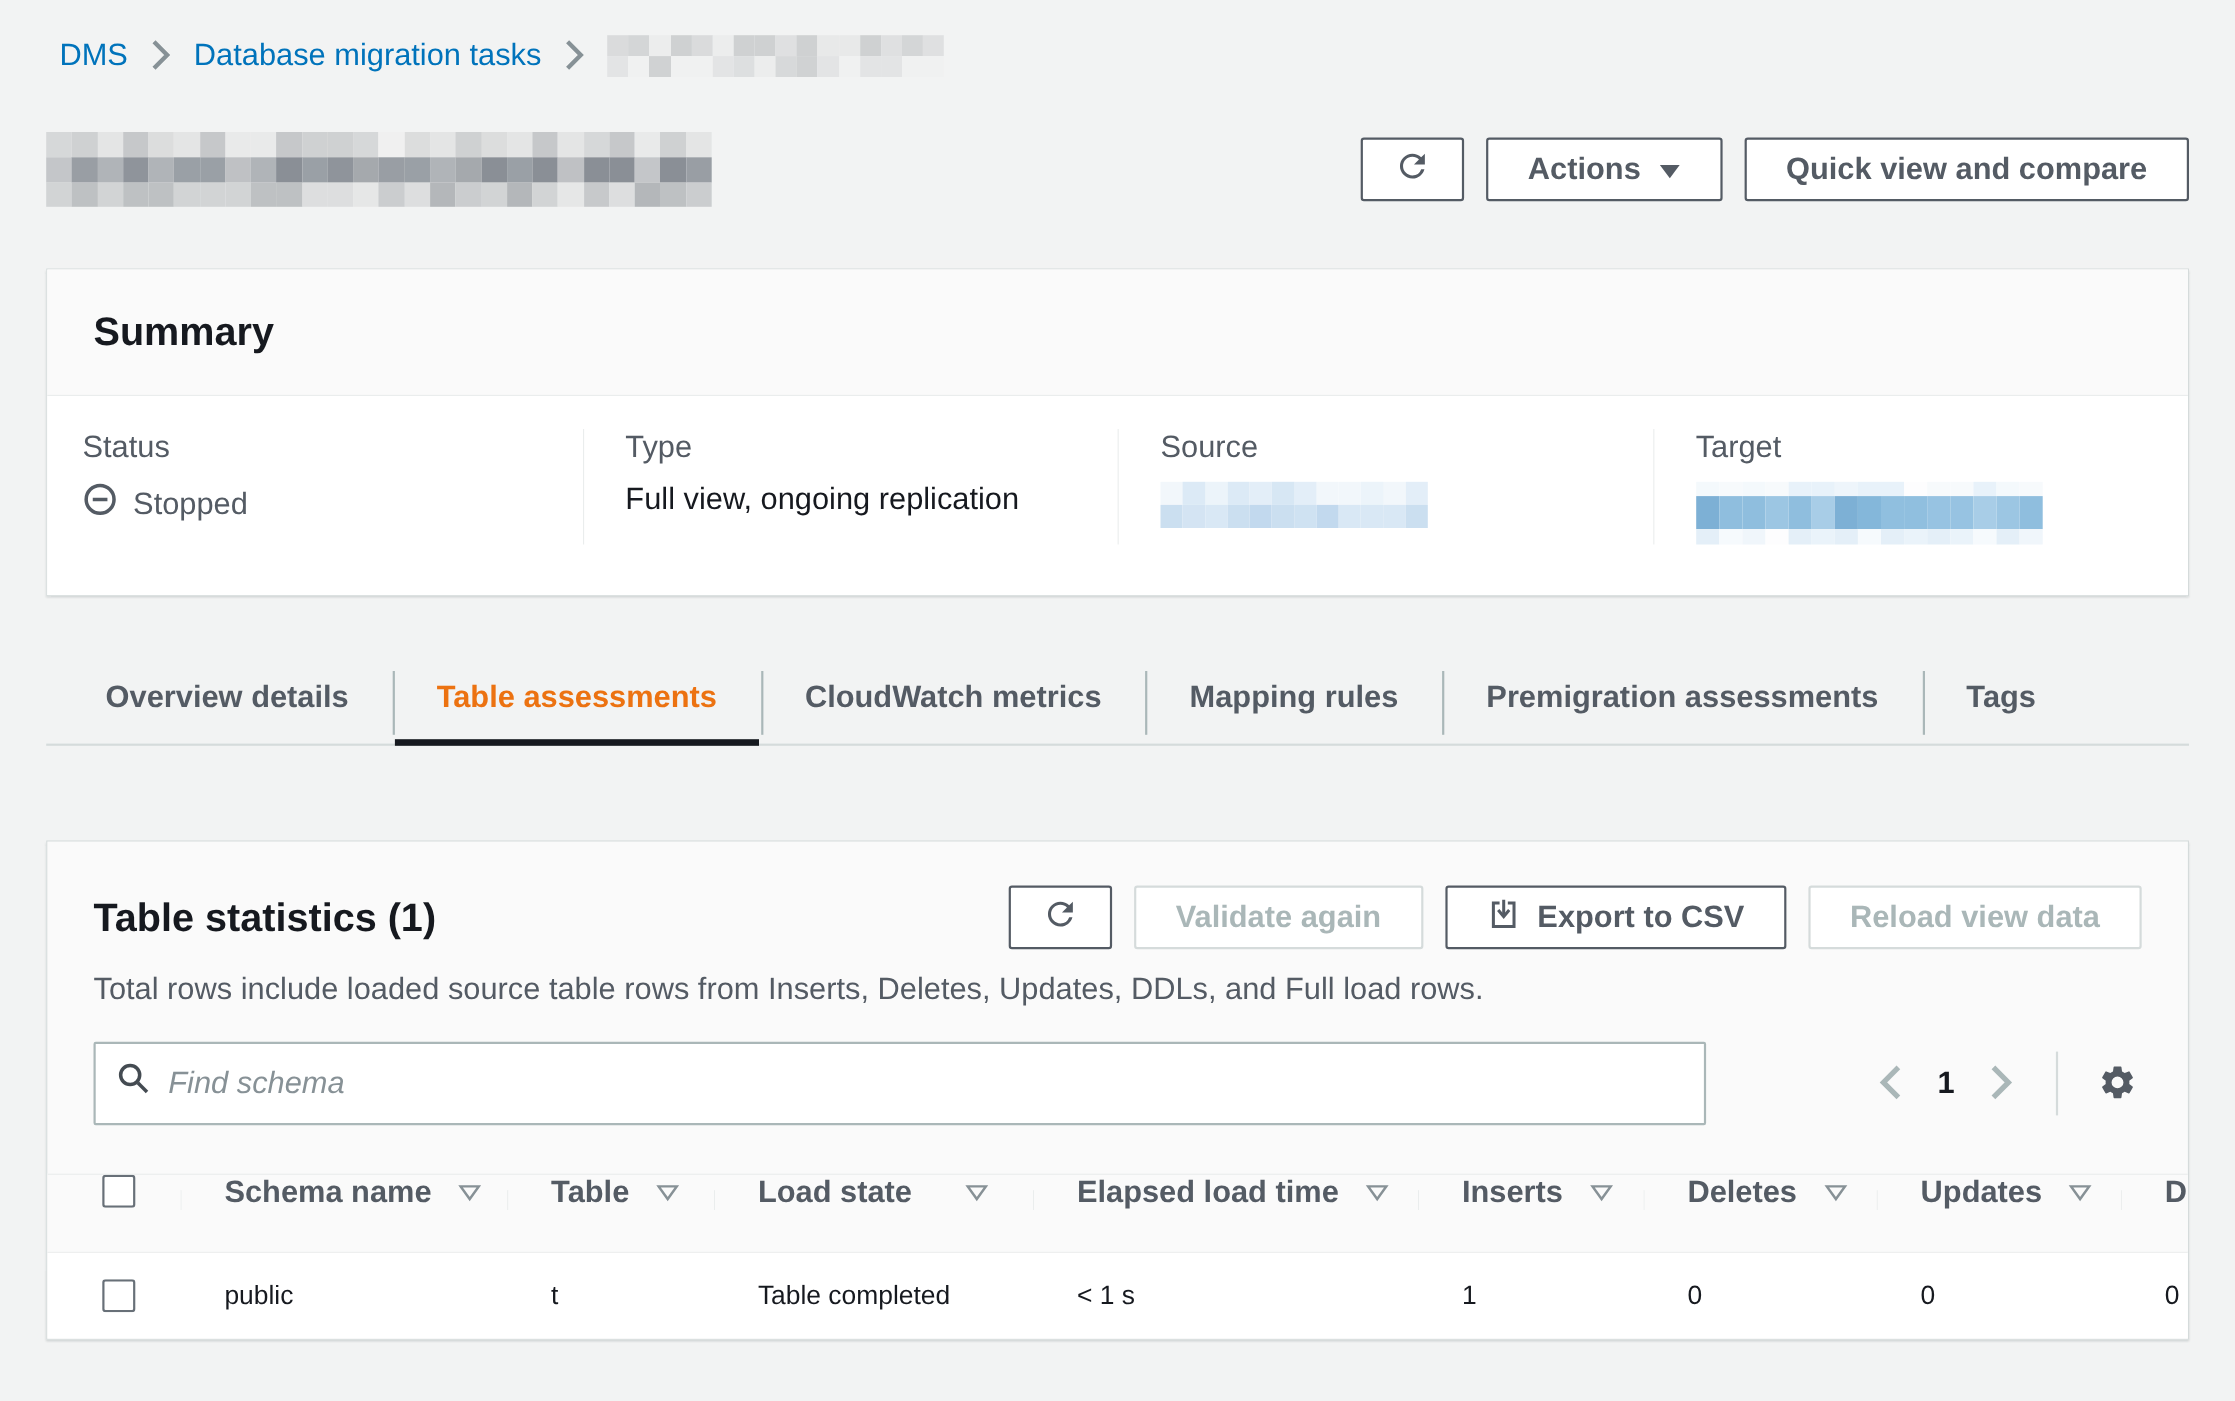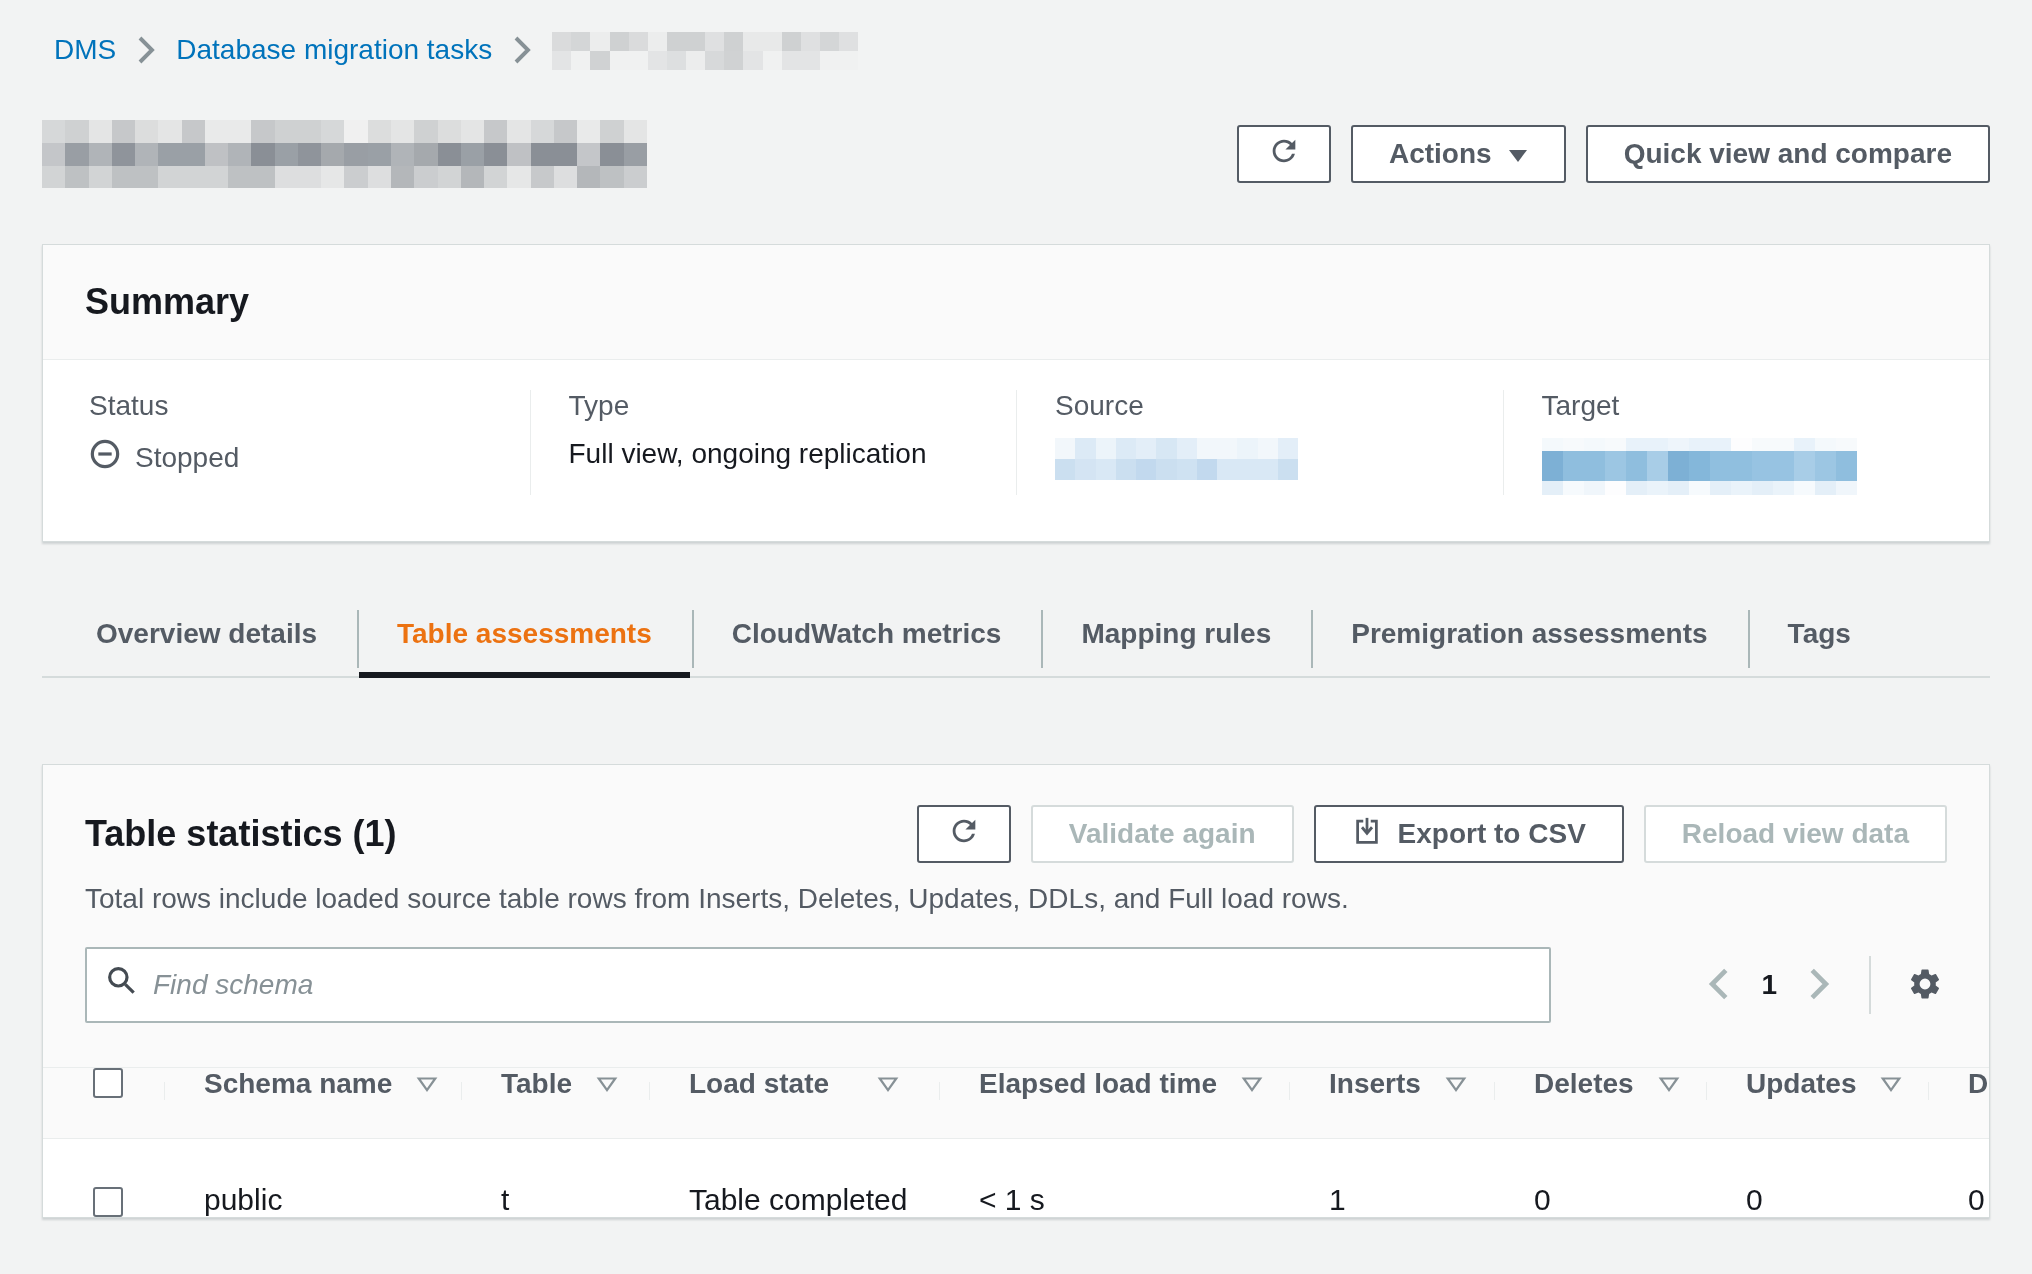--- a/index.html
+++ b/index.html
@@ -38,21 +38,21 @@
   .btn.disabled{border-color:#d5dbdb;color:#aab7b8;cursor:default;}
 
   
   .card{background:#fff;border:1px solid #d5dbdb;box-shadow:0 2px 2px rgba(0,28,36,.15);}
   .summary-card{margin-top:56px;}
   .card-header{background:#fafafa;border-bottom:1px solid #eaeded;padding:36px 42px;}
   .card-title{font-size:36px;font-weight:700;color:#16191f;}
 
   .summary-grid{display:flex;padding:30px 0 46px;background:#fff;}
   .sum-col{width:25%;box-sizing:border-box;padding:0 30px 0 38px;}
-  .sum-col.first{padding-left:46px;}
+  .sum-col.first{padding-left:32px;}
   .sum-col + .sum-col{border-left:1px solid #eaeded;}
   .sum-label{font-size:28px;color:#545b64;margin-bottom:16px;}
   .sum-value{font-size:28px;color:#16191f;display:flex;align-items:center;gap:14px;}
   .status-stopped{color:#545b64;}
 
   
   .tabs{display:flex;margin-top:64px;border-bottom:2px solid #d5dbdb;padding-left:14px;}
   .tab{
     position:relative;padding:12px 40px 26px;
     font-size:28px;font-weight:700;color:#545b64;cursor:pointer;white-space:nowrap;
@@ -86,21 +86,21 @@
   .page-num{font-size:28px;font-weight:700;color:#16191f;}
   .pager-divider{width:2px;height:58px;background:#d5dbdb;margin:0 8px;}
   .gear-btn{background:none;border:none;cursor:pointer;display:flex;align-items:center;padding:0;}
 
   
   .thead{
     display:flex;align-items:flex-start;height:70px;background:#fafafa;
     border-top:1px solid #eaeded;border-bottom:1px solid #eaeded;
     font-size:28px;font-weight:700;color:#545b64;
   }
-  .trow{display:flex;align-items:flex-end;height:78px;background:#fff;font-size:30px;color:#16191f;}
+  .trow{display:flex;align-items:center;height:78px;background:#fff;font-size:24px;color:#16191f;}
   .tcell{
     box-sizing:border-box;flex:none;display:flex;align-items:center;
     padding-left:40px;position:relative;white-space:nowrap;overflow:hidden;
   }
   .w0{width:121px;padding-left:50px;}
   .w1{width:297px;}
   .w2{width:188px;}
   .w3{width:290px;}
   .w4{width:350px;}
   .w5{width:205px;}

